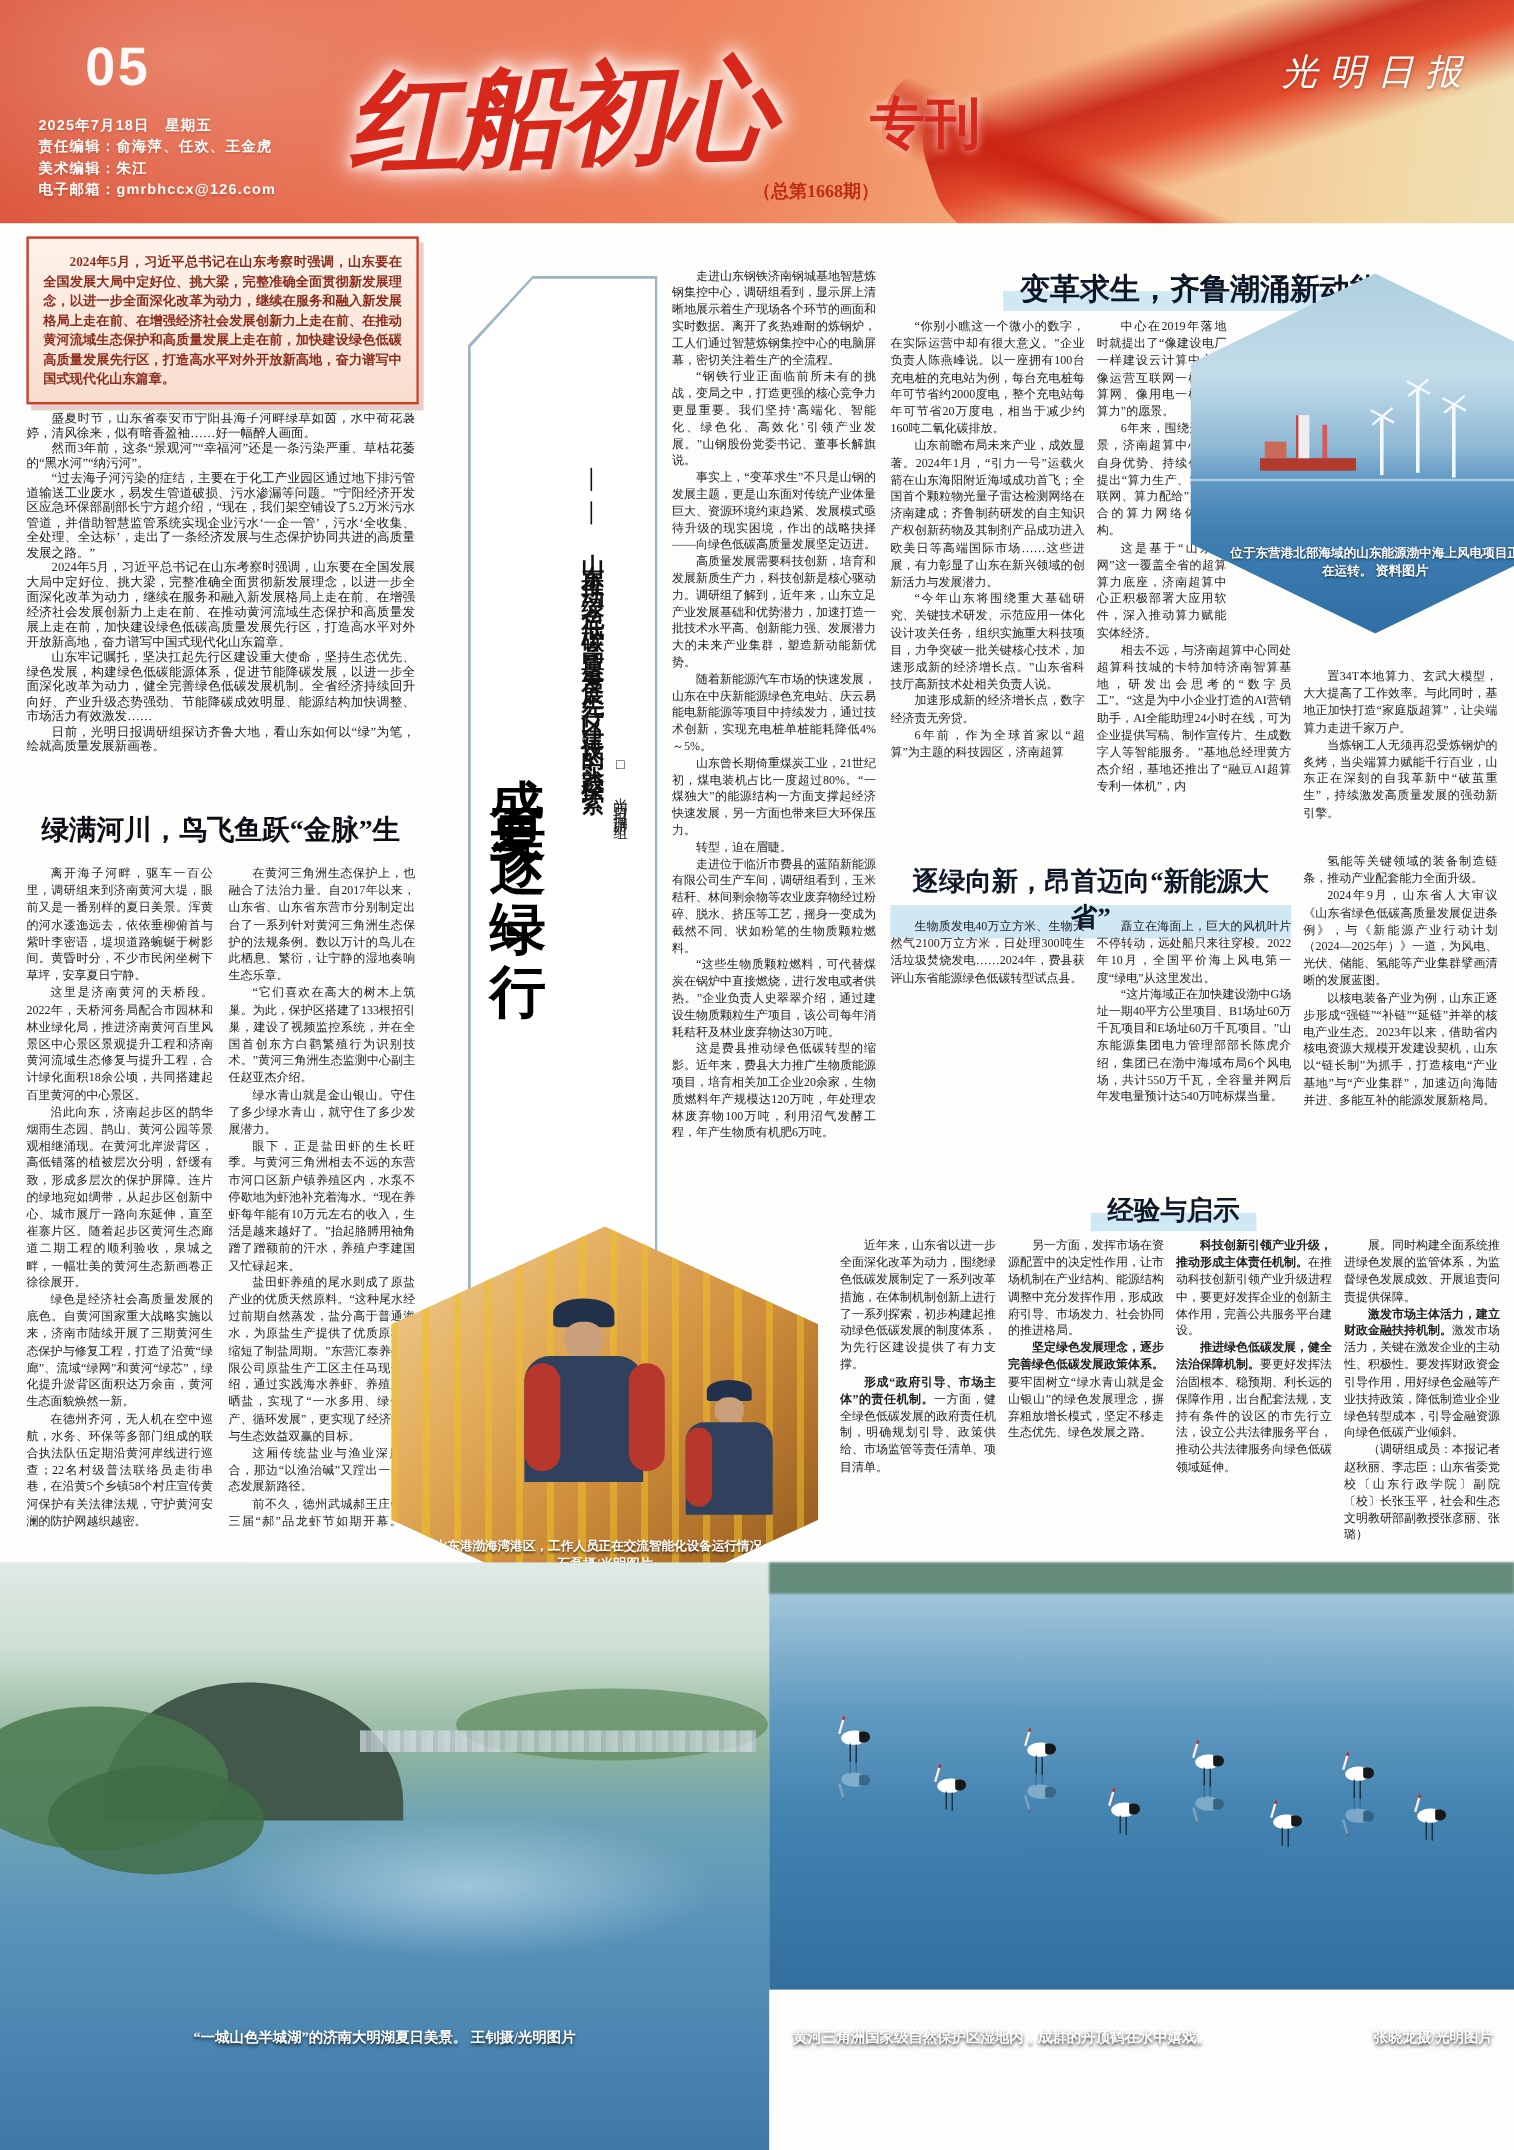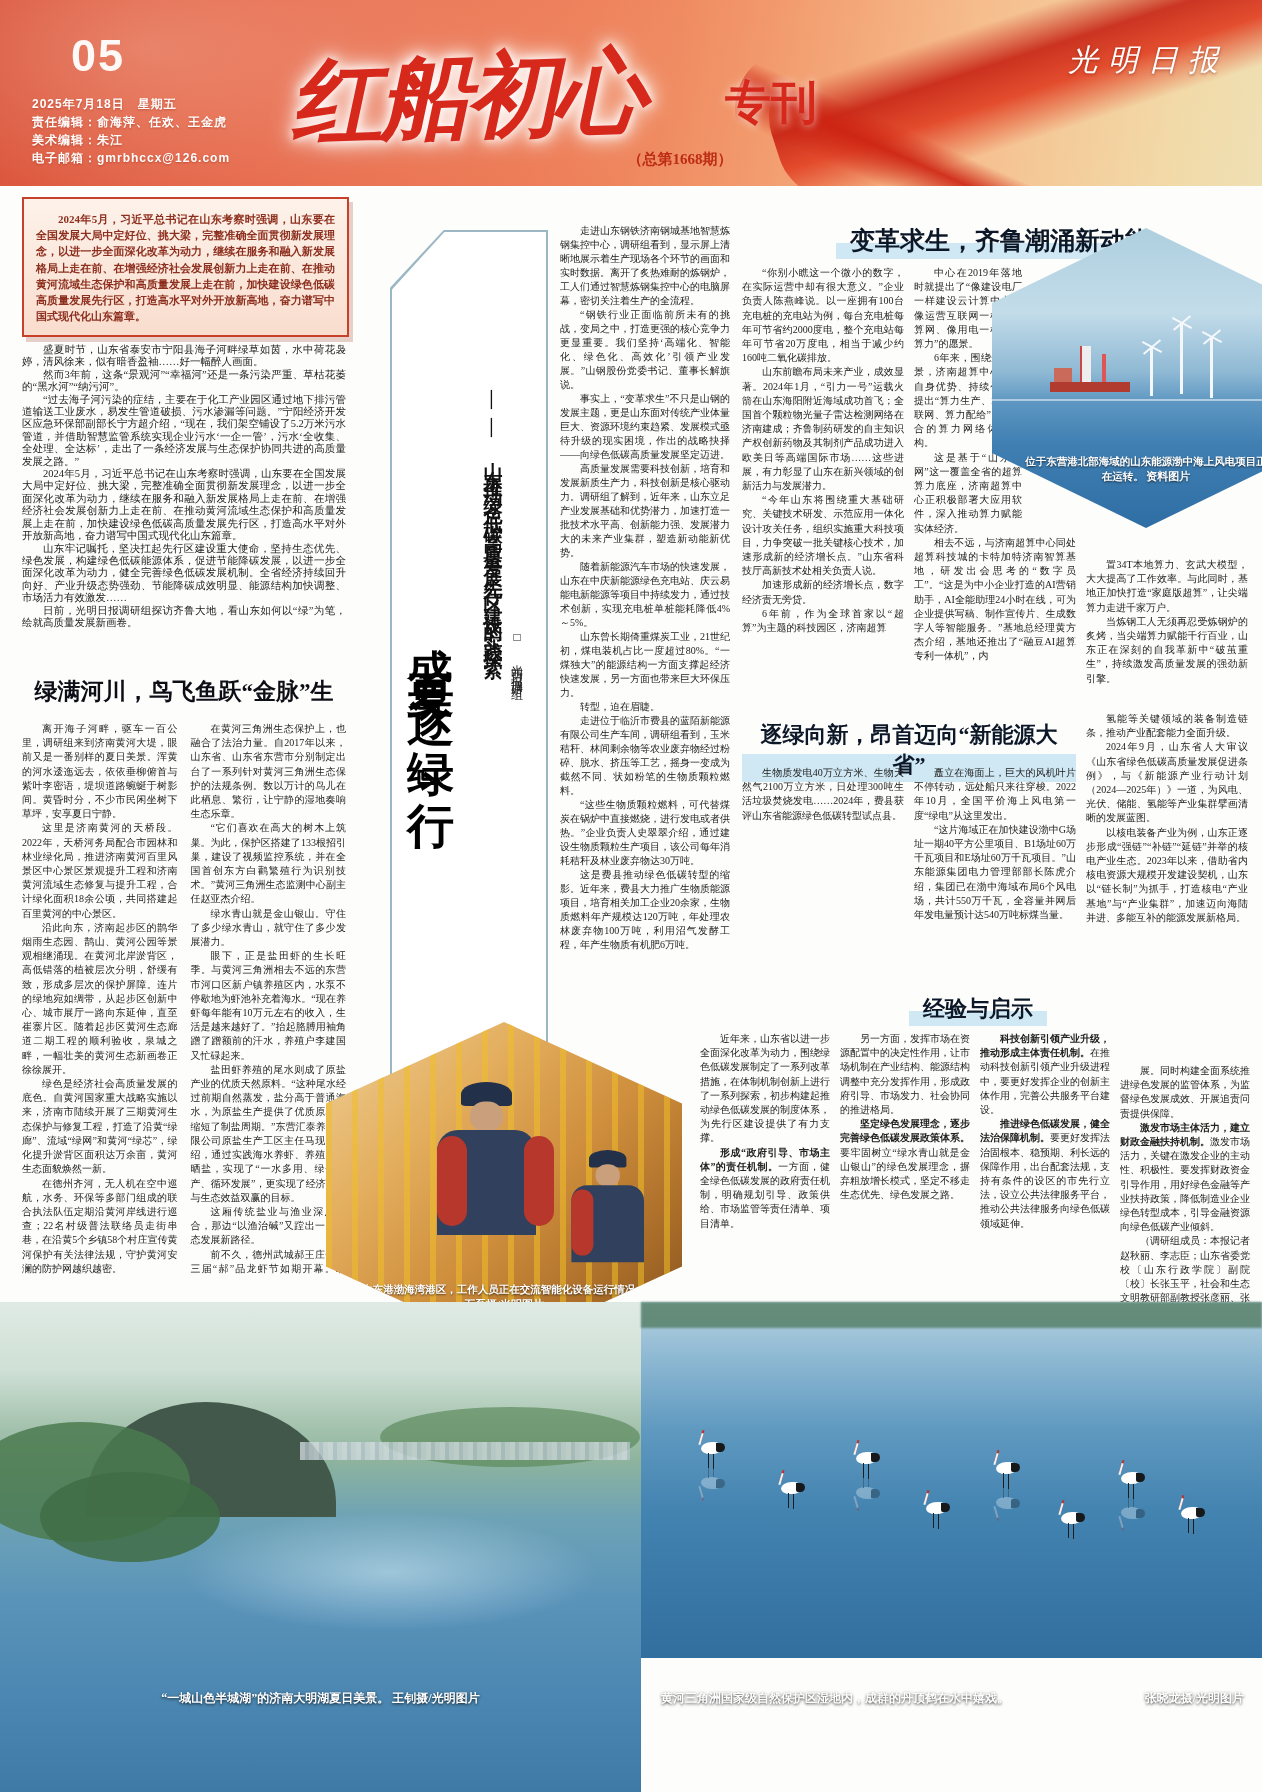--- a/index.html
+++ b/index.html
@@ -246,21 +246,21 @@
       <p><b class="lead-b">坚定绿色发展理念，逐步完善绿色低碳发展政策体系。</b>要牢固树立“绿水青山就是金山银山”的绿色发展理念，摒弃粗放增长模式，坚定不移走生态优先、绿色发展之路。</p>
     </div>
   <div class="abs body-txt colbox" style="left:700px;top:1032px;width:130px;height:284px;">
       <p>近年来，山东省以进一步全面深化改革为动力，围绕绿色低碳发展制定了一系列改革措施，在体制机制创新上进行了一系列探索，初步构建起推动绿色低碳发展的制度体系，为先行区建设提供了有力支撑。</p>
       <p><b class="lead-b">形成“政府引导、市场主体”的责任机制。</b>一方面，健全绿色低碳发展的政府责任机制，明确规划引导、政策供给、市场监管等责任清单、项目清单。</p>
     </div>
   <div class="abs body-txt colbox" style="left:980px;top:1032px;width:130px;height:284px;">
       <p><b class="lead-b">科技创新引领产业升级，推动形成主体责任机制。</b>在推动科技创新引领产业升级进程中，要更好发挥企业的创新主体作用，完善公共服务平台建设。</p>
       <p><b class="lead-b">推进绿色低碳发展，健全法治保障机制。</b>要更好发挥法治固根本、稳预期、利长远的保障作用，出台配套法规，支持有条件的设区的市先行立法，设立公共法律服务平台，推动公共法律服务向绿色低碳领域延伸。</p>
     </div>
-  <div class="abs body-txt colbox" style="left:1120px;top:1032px;width:130px;height:284px;margin-top:32px;">
+  <div class="abs body-txt colbox" style="left:1120px;top:1032px;width:130px;height:284px;">
       <p>展。同时构建全面系统推进绿色发展的监管体系，为监督绿色发展成效、开展追责问责提供保障。</p>
       <p><b class="lead-b">激发市场主体活力，建立财政金融扶持机制。</b>激发市场活力，关键在激发企业的主动性、积极性。要发挥财政资金引导作用，用好绿色金融等产业扶持政策，降低制造业企业绿色转型成本，引导金融资源向绿色低碳产业倾斜。</p>
       <p>（调研组成员：本报记者赵秋丽、李志臣；山东省委党校〔山东行政学院〕副院〔校〕长张玉平，社会和生态文明教研部副教授张彦丽、张璐）</p>
     </div>
 
   <div class="abs hex hex-workers">
     <div class="worker" style="left:120px;top:60px;transform:scale(1.5);">
       <span class="cap"></span>
       <span class="face"></span>
       <span class="torso"></span>

